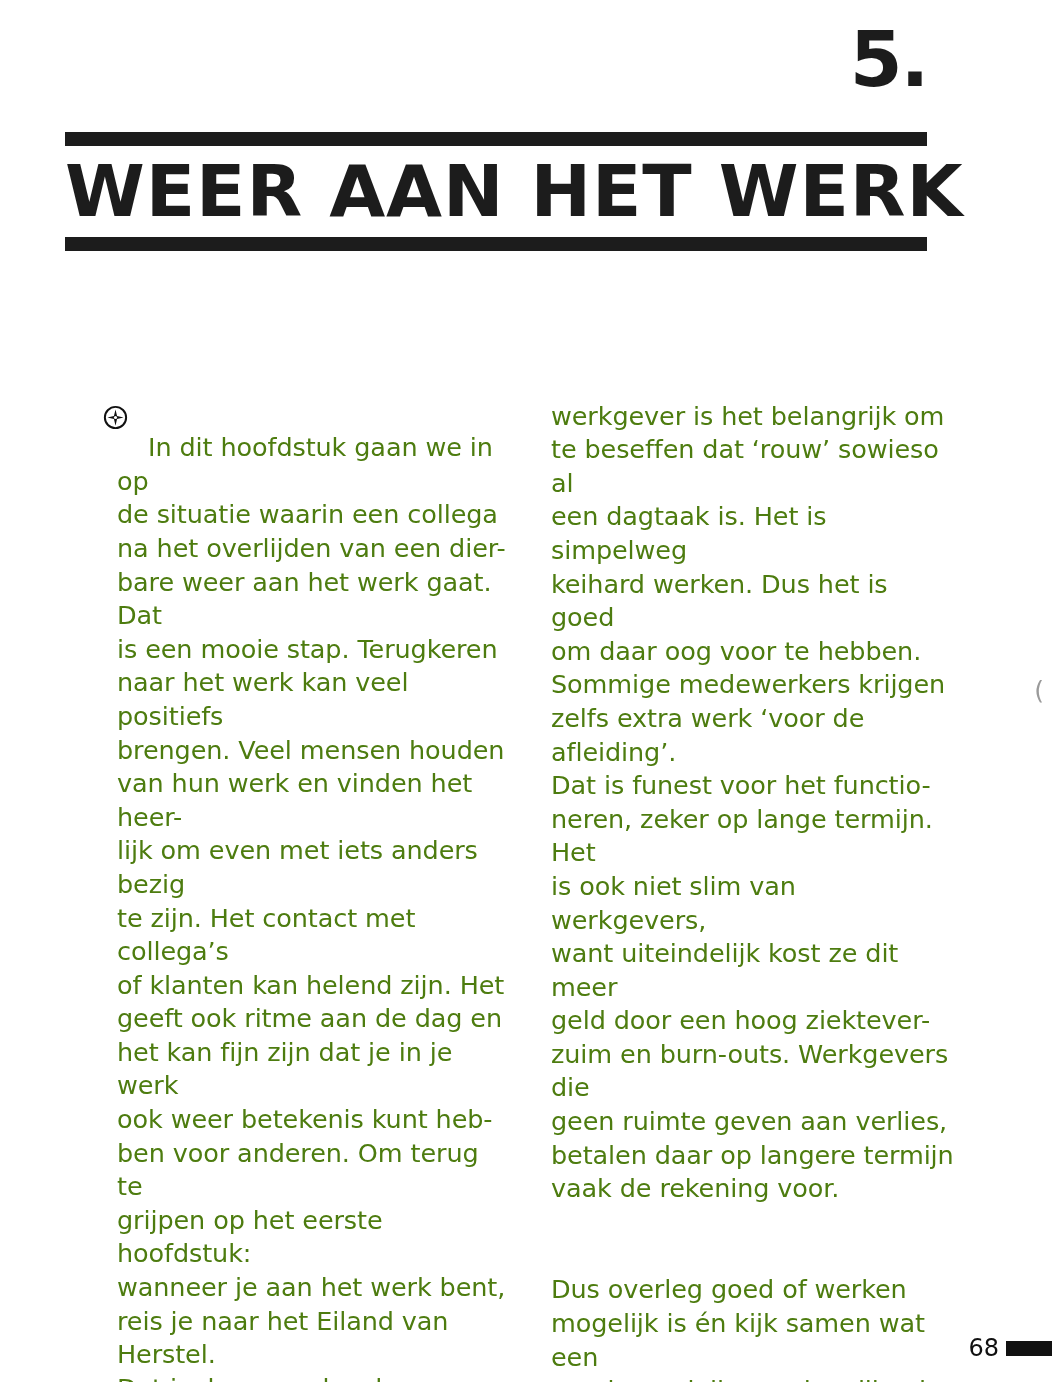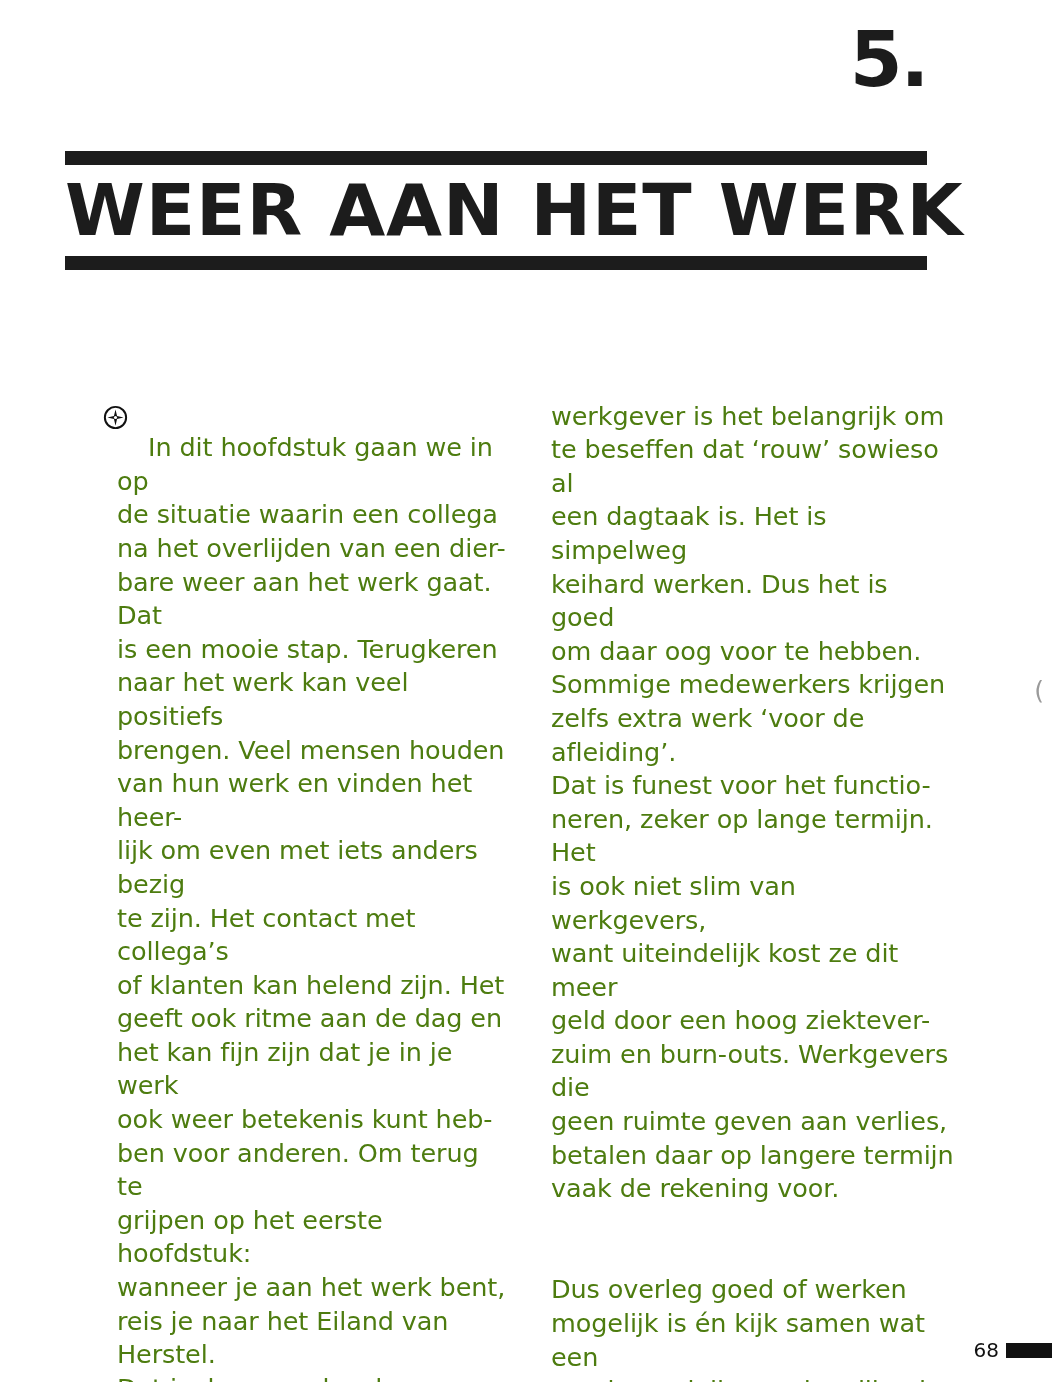--- a/index.html
+++ b/index.html
@@ -30,21 +30,21 @@
     font-size: 76px;
     line-height: 1;
     letter-spacing: -0.03em;
     color: #1c1c1c;
   }
 
   
   .title-block {
     position: absolute;
     left: 65px;
-    top: 151px;
+    top: 132px;
     width: 862px;
   }
   .rule {
     height: 14px;
     background: #1c1c1c;
     width: 100%;
   }
   .rule-top { margin-bottom: 3px; }
   .rule-bottom { margin-top: 2px; }
 
@@ -110,21 +110,21 @@
   .footer {
     position: absolute;
     right: 0;
     bottom: 22px;
     display: flex;
     align-items: center;
     gap: 7px;
   }
   .page-number {
     font-family: "DejaVu Sans", sans-serif;
-    font-size: 20px;
+    font-size: 24px;
     color: #111111;
     line-height: 1;
   }
   .footer-bar {
     width: 46px;
     height: 15px;
     background: #111111;
   }
 
   

